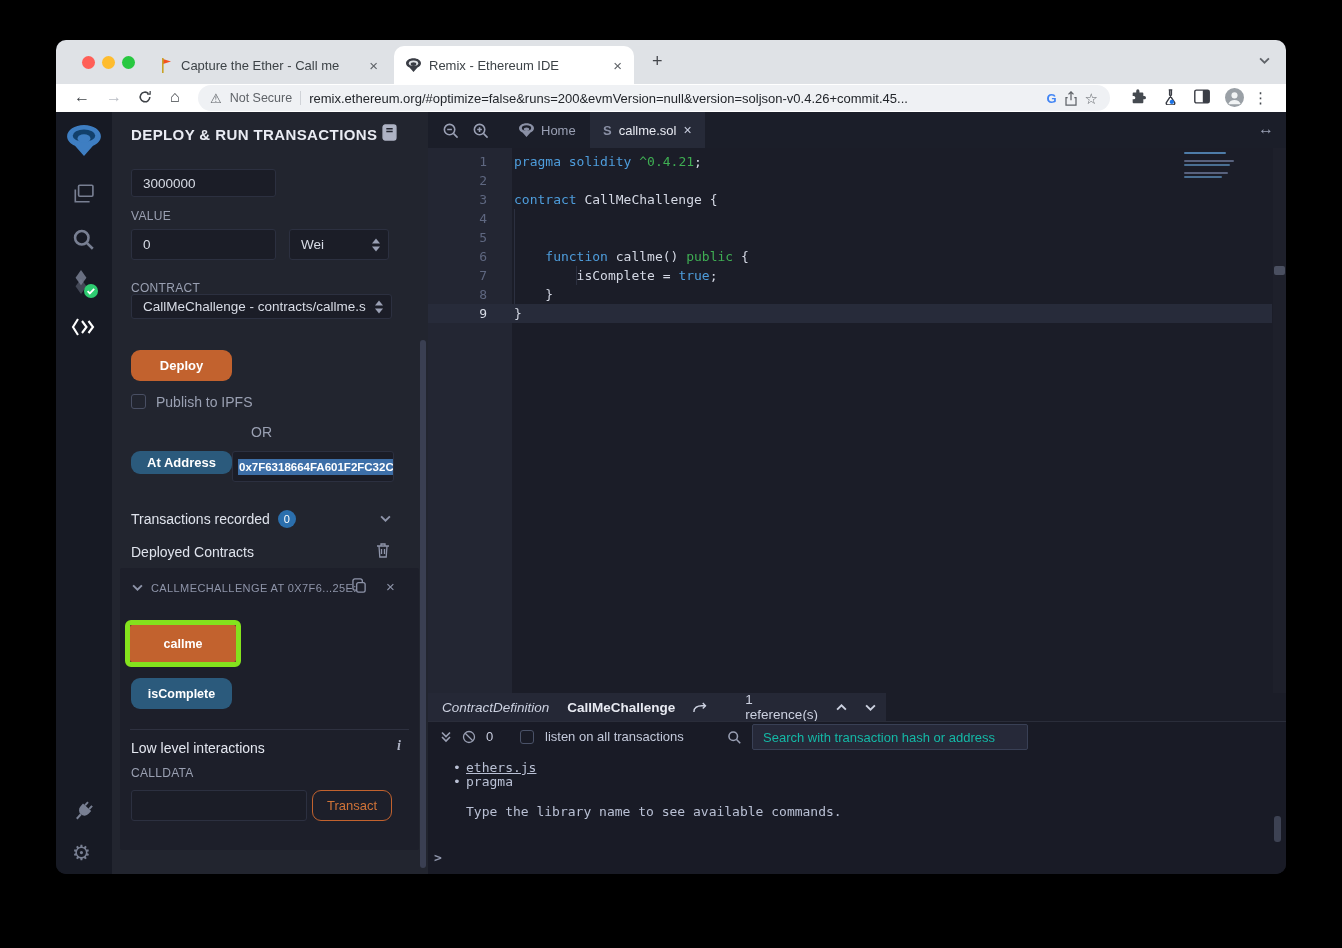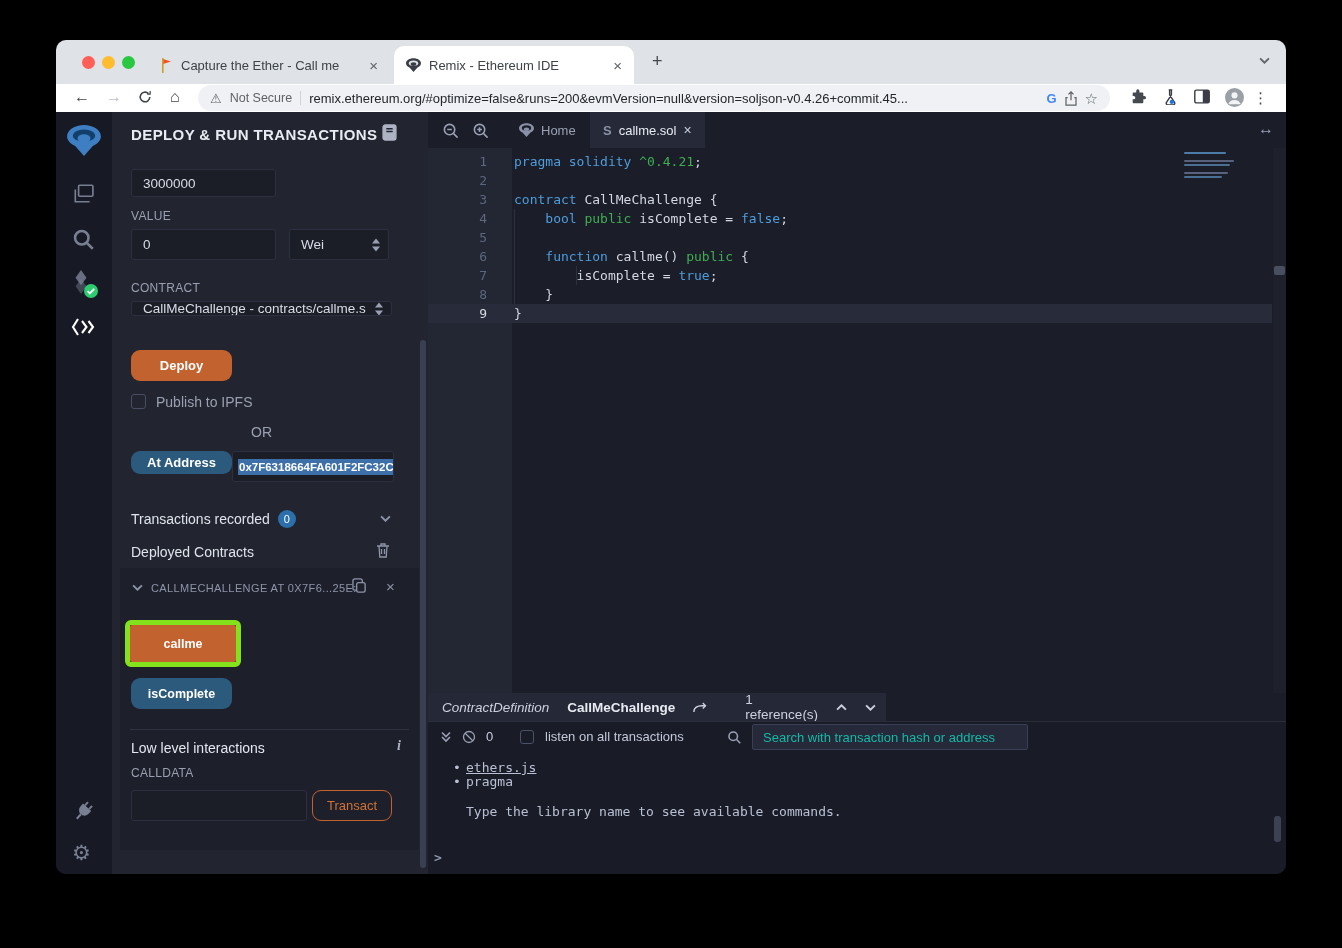--- a/index.html
+++ b/index.html
@@ -217,21 +217,21 @@
       <div class="inp" style="left:19px;top:117px;width:145px;height:31px">0</div>
       <div class="inp" style="left:177px;top:117px;width:100px;height:31px">
         <span>Wei</span>
         <span class="stepper">
             <span class="tri-up"></span>
             <span class="tri-dn"></span>
           </span>
       </div>
 
       <div class="lbl" style="left:19px;top:169px">CONTRACT</div>
-      <div class="inp" style="left:19px;top:189px;width:261px;height:15px;padding-right:20px">
+      <div class="inp" style="left:19px;top:182px;width:261px;height:25px;padding-right:20px">
         <span style="white-space:nowrap;overflow:hidden">CallMeChallenge - contracts/callme.s</span>
         <span class="stepper">
             <span class="tri-up"></span>
             <span class="tri-dn"></span>
           </span>
       </div>
 
       <div class="btn btn-orange" style="left:19px;top:238px;width:101px;height:31px">Deploy</div>
 
       <span class="chk" style="left:19px;top:282px"></span>
@@ -327,21 +327,21 @@
         </div>
         <span style="position:absolute;right:12px;top:8px;color:#9aa0b4;font-size:16px">↔</span>
       </div>
 
       <div id="code">
         <div id="gutter"></div>
         <div style="position:absolute;left:0;top:0;right:0;bottom:0">
             <div class="cl" style="top: 4px;"><span class="ln">1</span><span class="ct"><span class="tk-k">pragma</span><span class="tk-p"> </span><span class="tk-k">solidity</span><span class="tk-p"> </span><span class="tk-g">^0.4.21</span><span class="tk-p">;</span></span></div>
             <div class="cl" style="top: 23px;"><span class="ln">2</span><span class="ct"></span></div>
             <div class="cl" style="top: 42px;"><span class="ln">3</span><span class="ct"><span class="tk-k">contract</span><span class="tk-p"> CallMeChallenge {</span></span></div>
-            <div class="cl" style="top: 61px;"><span class="ln">4</span><span class="ct"><span class="tk-p">    </span><span class="tk-k">bool</span><span class="tk-p"> </span><span class="tk-g">public</span><span class="tk-p"> isComplete = </span><span class="tk-k">false</span><span class="tk-p">;</span></span></div>
+            <div class="cl" style="top: 61px;"><span class="ln">4</span></div>
             <div class="cl" style="top: 80px;"><span class="ln">5</span><span class="ct"></span></div>
             <div class="cl" style="top: 99px;"><span class="ln">6</span><span class="ct"><span class="tk-p">    </span><span class="tk-k">function</span><span class="tk-p"> callme() </span><span class="tk-g">public</span><span class="tk-p"> {</span></span></div>
             <div class="cl" style="top: 118px;"><span class="ln">7</span><span class="ct"><span class="tk-p">        isComplete = </span><span class="tk-k">true</span><span class="tk-p">;</span></span></div>
             <div class="cl" style="top: 137px;"><span class="ln">8</span><span class="ct"><span class="tk-p">    }</span></span></div>
             <div class="cl active" style="top: 156px;"><span class="ln">9</span><span class="ct"><span class="tk-p">}</span></span></div>
           </div>
         <div class="guide" style="left:86px;top:61px;height:95px"></div>
         <div class="guide" style="left:148px;top:118px;height:19px"></div>
         <div id="minimap">
           <div class="mm" style="width:42px;background:#4e7ca8"></div>

